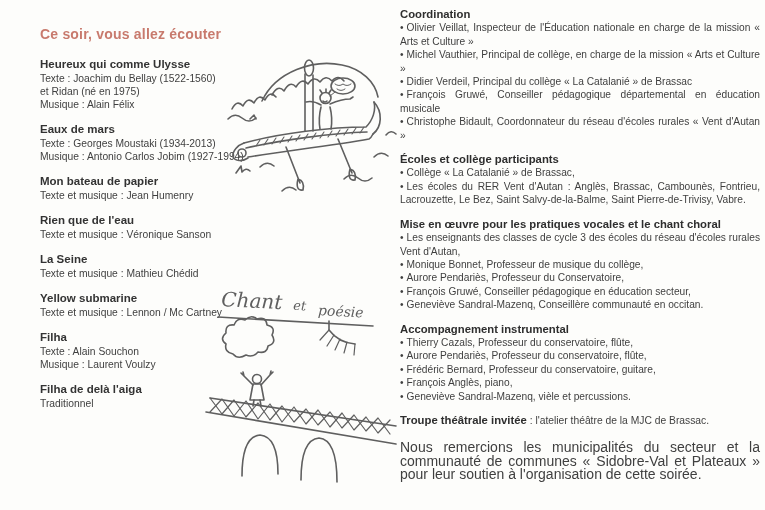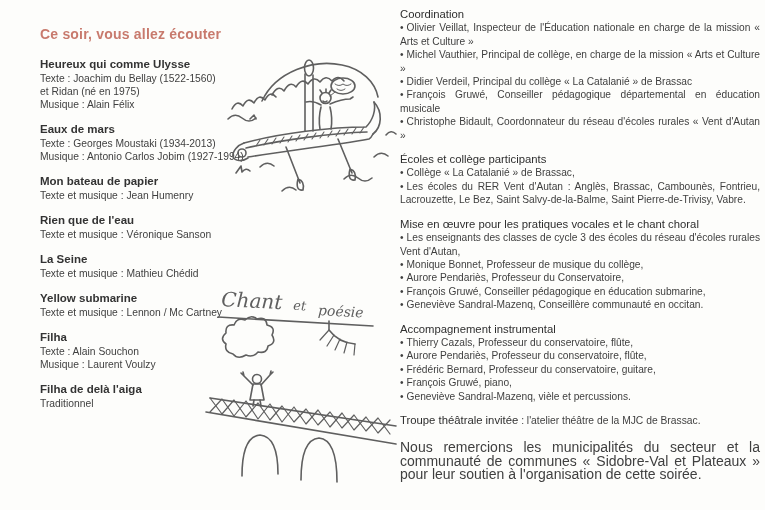--- a/index.html
+++ b/index.html
@@ -11,21 +11,21 @@
     -webkit-font-smoothing:antialiased;
   }
   .left-col{position:absolute;left:40px;top:26px;width:220px;}
   .page-title{color:var(--accent,#c87a6d);font-weight:bold;font-size:14px;margin:0 0 16px 0;letter-spacing:.2px;}
   .song{margin-bottom:12px;}
   .song-title{font-weight:bold;font-size:11.5px;color:#333;margin-bottom:2px;}
   .song-line{font-size:10.3px;line-height:13px;}
 
   .right-col{position:absolute;left:400px;top:8px;width:360px;}
   .credit-section{margin-bottom:11px;}
-  .credit-heading{font-weight:normal;font-size:11.3px;color:#2e2e2e;}
+  .credit-heading{font-weight:bold;font-size:11.3px;color:#2e2e2e;}
   .credit-heading-block{margin-bottom:1px;}
   .credit-item{font-size:10.2px;line-height:13.4px;text-align:justify;margin:0;}
   .credit-item .bullet{margin-right:3px;}
   .credit-inline{font-size:10.3px;}
   .thanks{font-size:14px;line-height:13.4px;text-align:justify;margin:14px 0 0 0;}
 
   svg.sketch{position:absolute;fill:none;stroke:var(--sketch,#5f5f5f);stroke-width:1.6;stroke-linecap:round;stroke-linejoin:round;}
   svg.sketch text{stroke:none;fill:var(--sketch,#5f5f5f);}
   #boat{left:226px;top:55px;}
   #chant{left:213px;top:272px;}
@@ -159,29 +159,29 @@
         <div class="credit-section">
           <p class="credit-item credit-heading-block"><span class="credit-heading">Écoles et collège participants</span></p>
           <p class="credit-item"><span class="bullet">•</span><span>Collège « La Catalanié » de Brassac,</span></p>
           <p class="credit-item"><span class="bullet">•</span><span>Les écoles du RER Vent d'Autan : Anglès, Brassac, Cambounès, Fontrieu, Lacrouzette, Le Bez, Saint Salvy-de-la-Balme, Saint Pierre-de-Trivisy, Vabre.</span></p>
         </div>
         <div class="credit-section">
           <p class="credit-item credit-heading-block"><span class="credit-heading">Mise en œuvre pour les pratiques vocales et le chant choral</span></p>
           <p class="credit-item"><span class="bullet">•</span><span>Les enseignants des classes de cycle 3 des écoles du réseau d'écoles rurales Vent d'Autan,</span></p>
           <p class="credit-item"><span class="bullet">•</span><span>Monique Bonnet, Professeur de musique du collège,</span></p>
           <p class="credit-item"><span class="bullet">•</span><span>Aurore Pendariès, Professeur du Conservatoire,</span></p>
-          <p class="credit-item"><span class="bullet">•</span><span>François Gruwé, Conseiller pédagogique en éducation submarine,</span></p>
+          <p class="credit-item"><span class="bullet">•</span><span>François Gruwé, Conseiller pédagogique en éducation secteur,</span></p>
           <p class="credit-item"><span class="bullet">•</span><span>Geneviève Sandral-Mazenq, Conseillère communauté en occitan.</span></p>
         </div>
         <div class="credit-section">
           <p class="credit-item credit-heading-block"><span class="credit-heading">Accompagnement instrumental</span></p>
           <p class="credit-item"><span class="bullet">•</span><span>Thierry Cazals, Professeur du conservatoire, flûte,</span></p>
           <p class="credit-item"><span class="bullet">•</span><span>Aurore Pendariès, Professeur du conservatoire, flûte,</span></p>
           <p class="credit-item"><span class="bullet">•</span><span>Frédéric Bernard, Professeur du conservatoire, guitare,</span></p>
-          <p class="credit-item"><span class="bullet">•</span><span>François Gruwé, piano,</span></p>
+          <p class="credit-item"><span class="bullet">•</span><span>François Anglès, piano,</span></p>
           <p class="credit-item"><span class="bullet">•</span><span>Geneviève Sandral-Mazenq, vièle et percussions.</span></p>
         </div>
         <div class="credit-section">
           <p class="credit-item credit-heading-block"><span class="credit-heading">Troupe théâtrale invitée</span><span class="credit-inline"> : l'atelier théâtre de la MJC de Brassac.</span></p>
         </div>
       </div>
     <p class="thanks">Nous remercions les municipalités du secteur et la communauté de communes « Sidobre-Val et Plateaux » pour leur soutien à l'organisation de cette soirée.</p>
   </div>
 
 </div>

